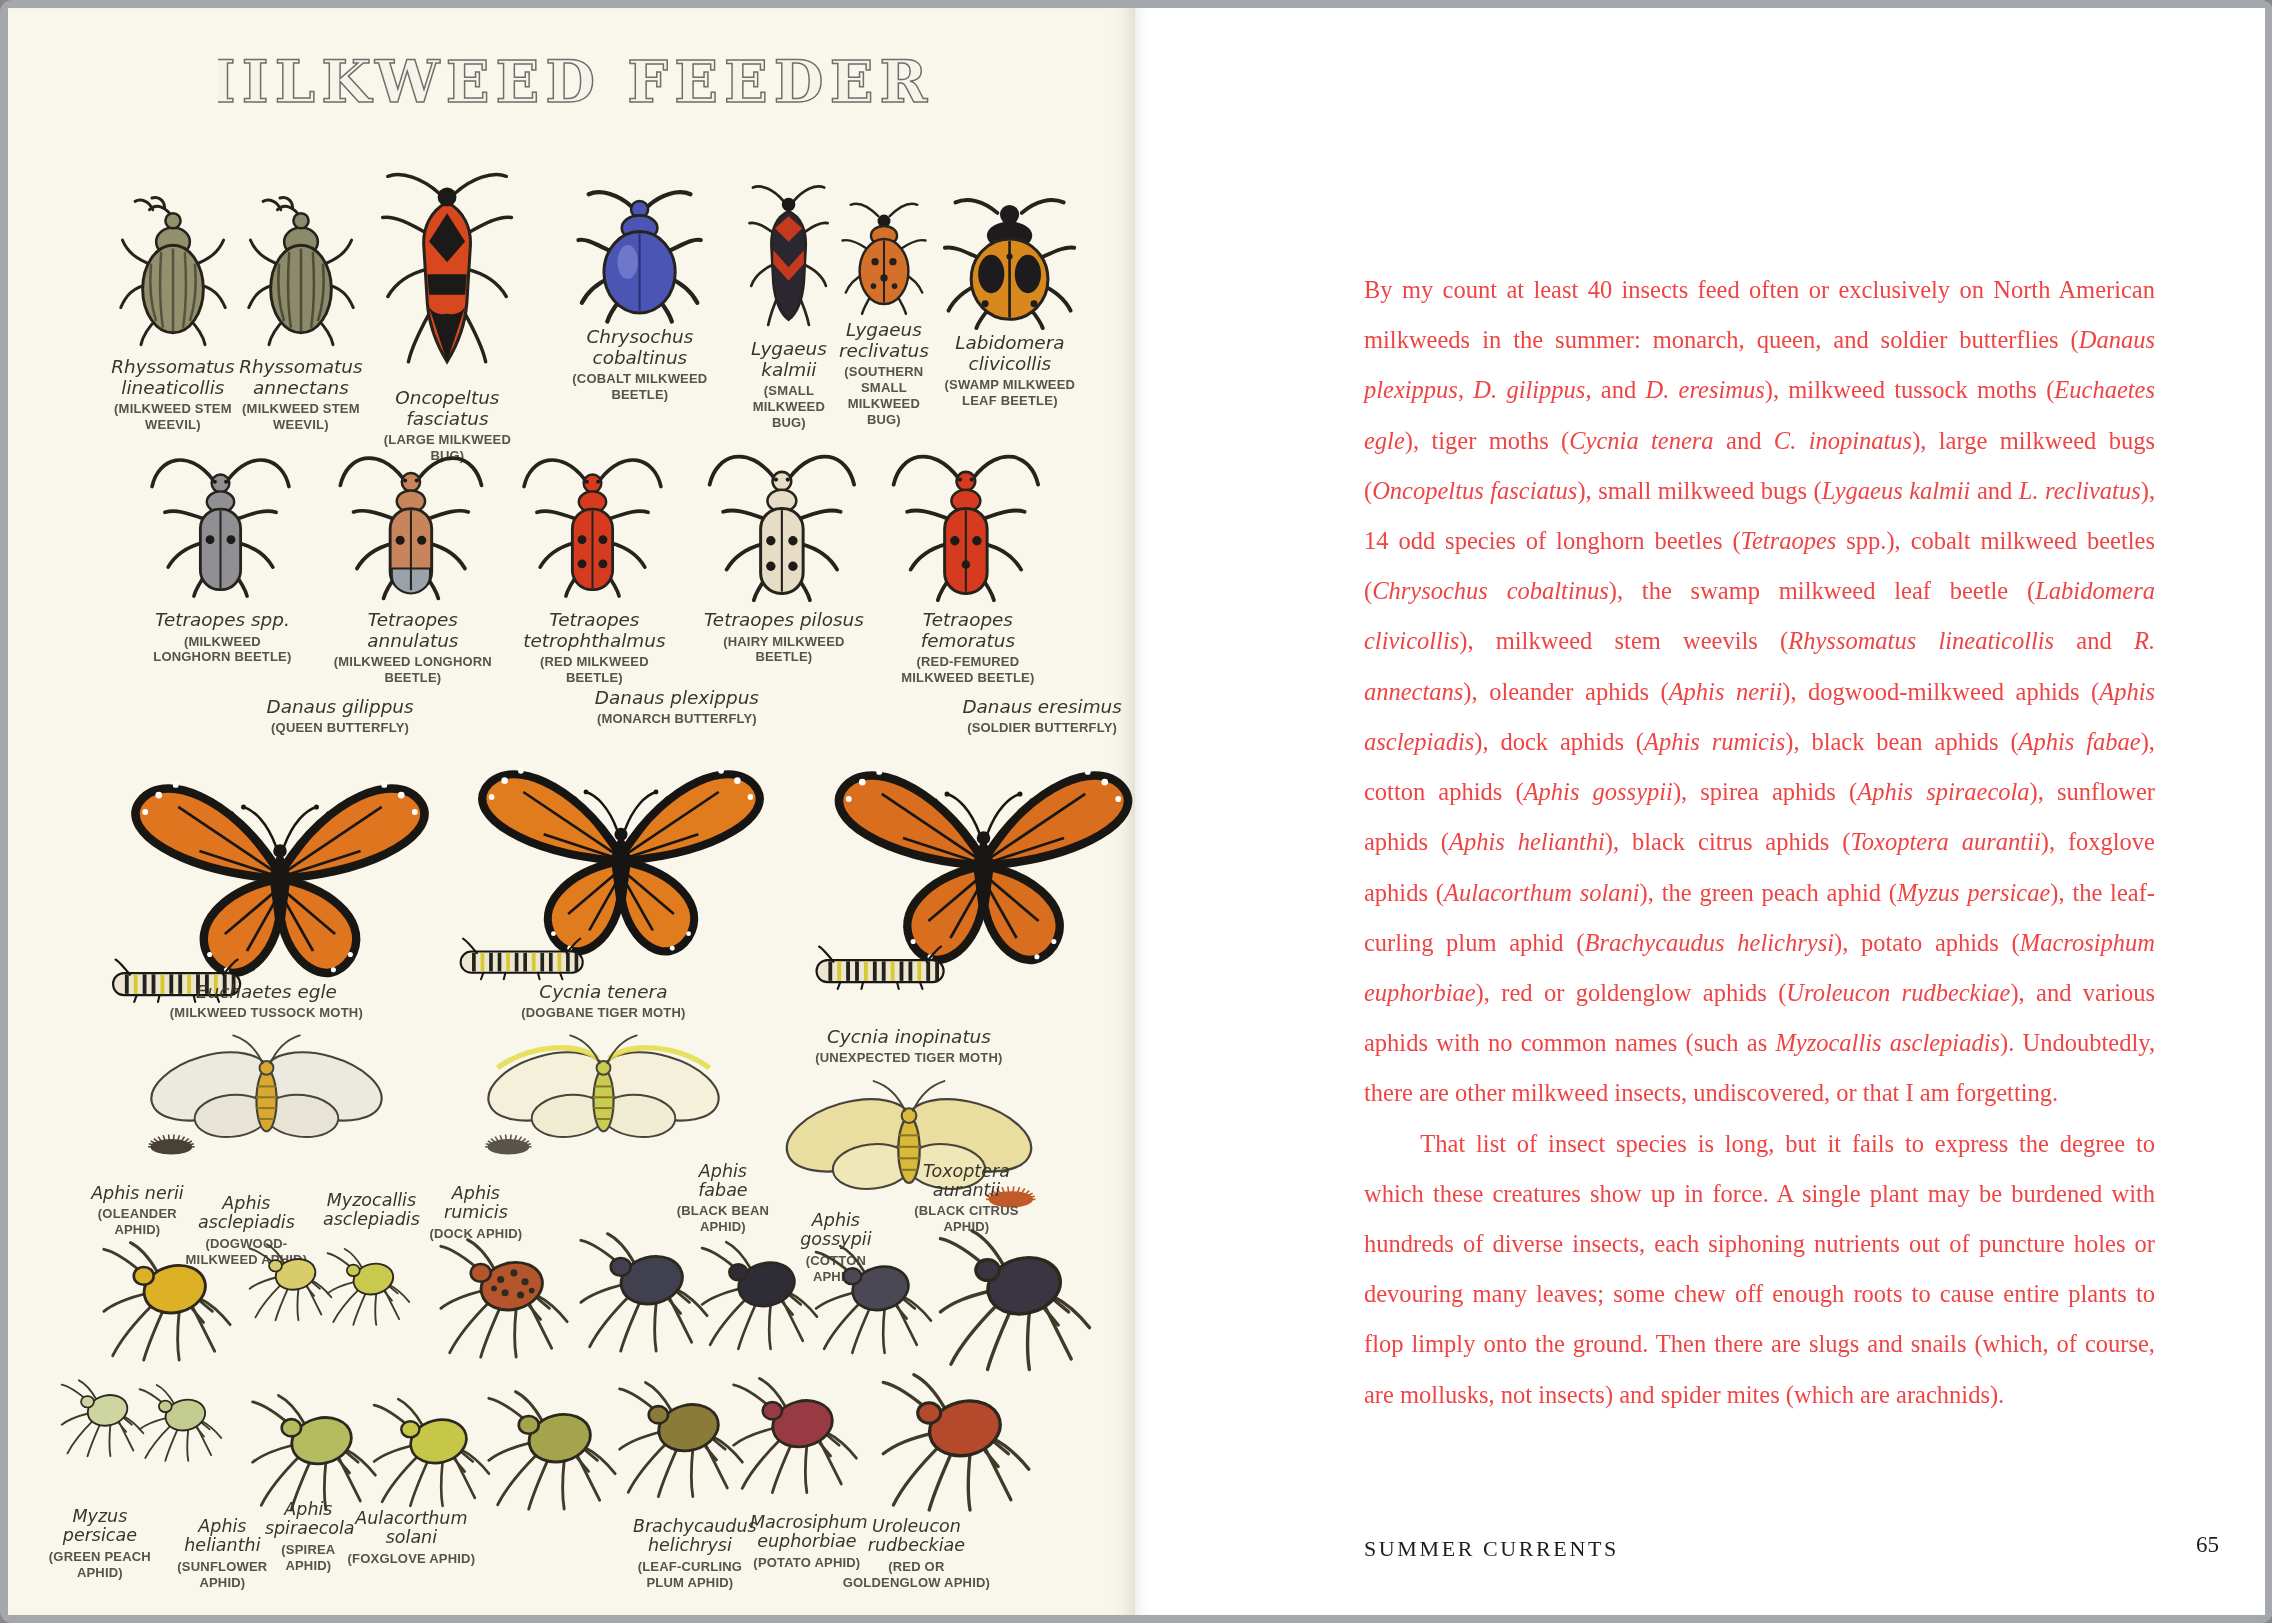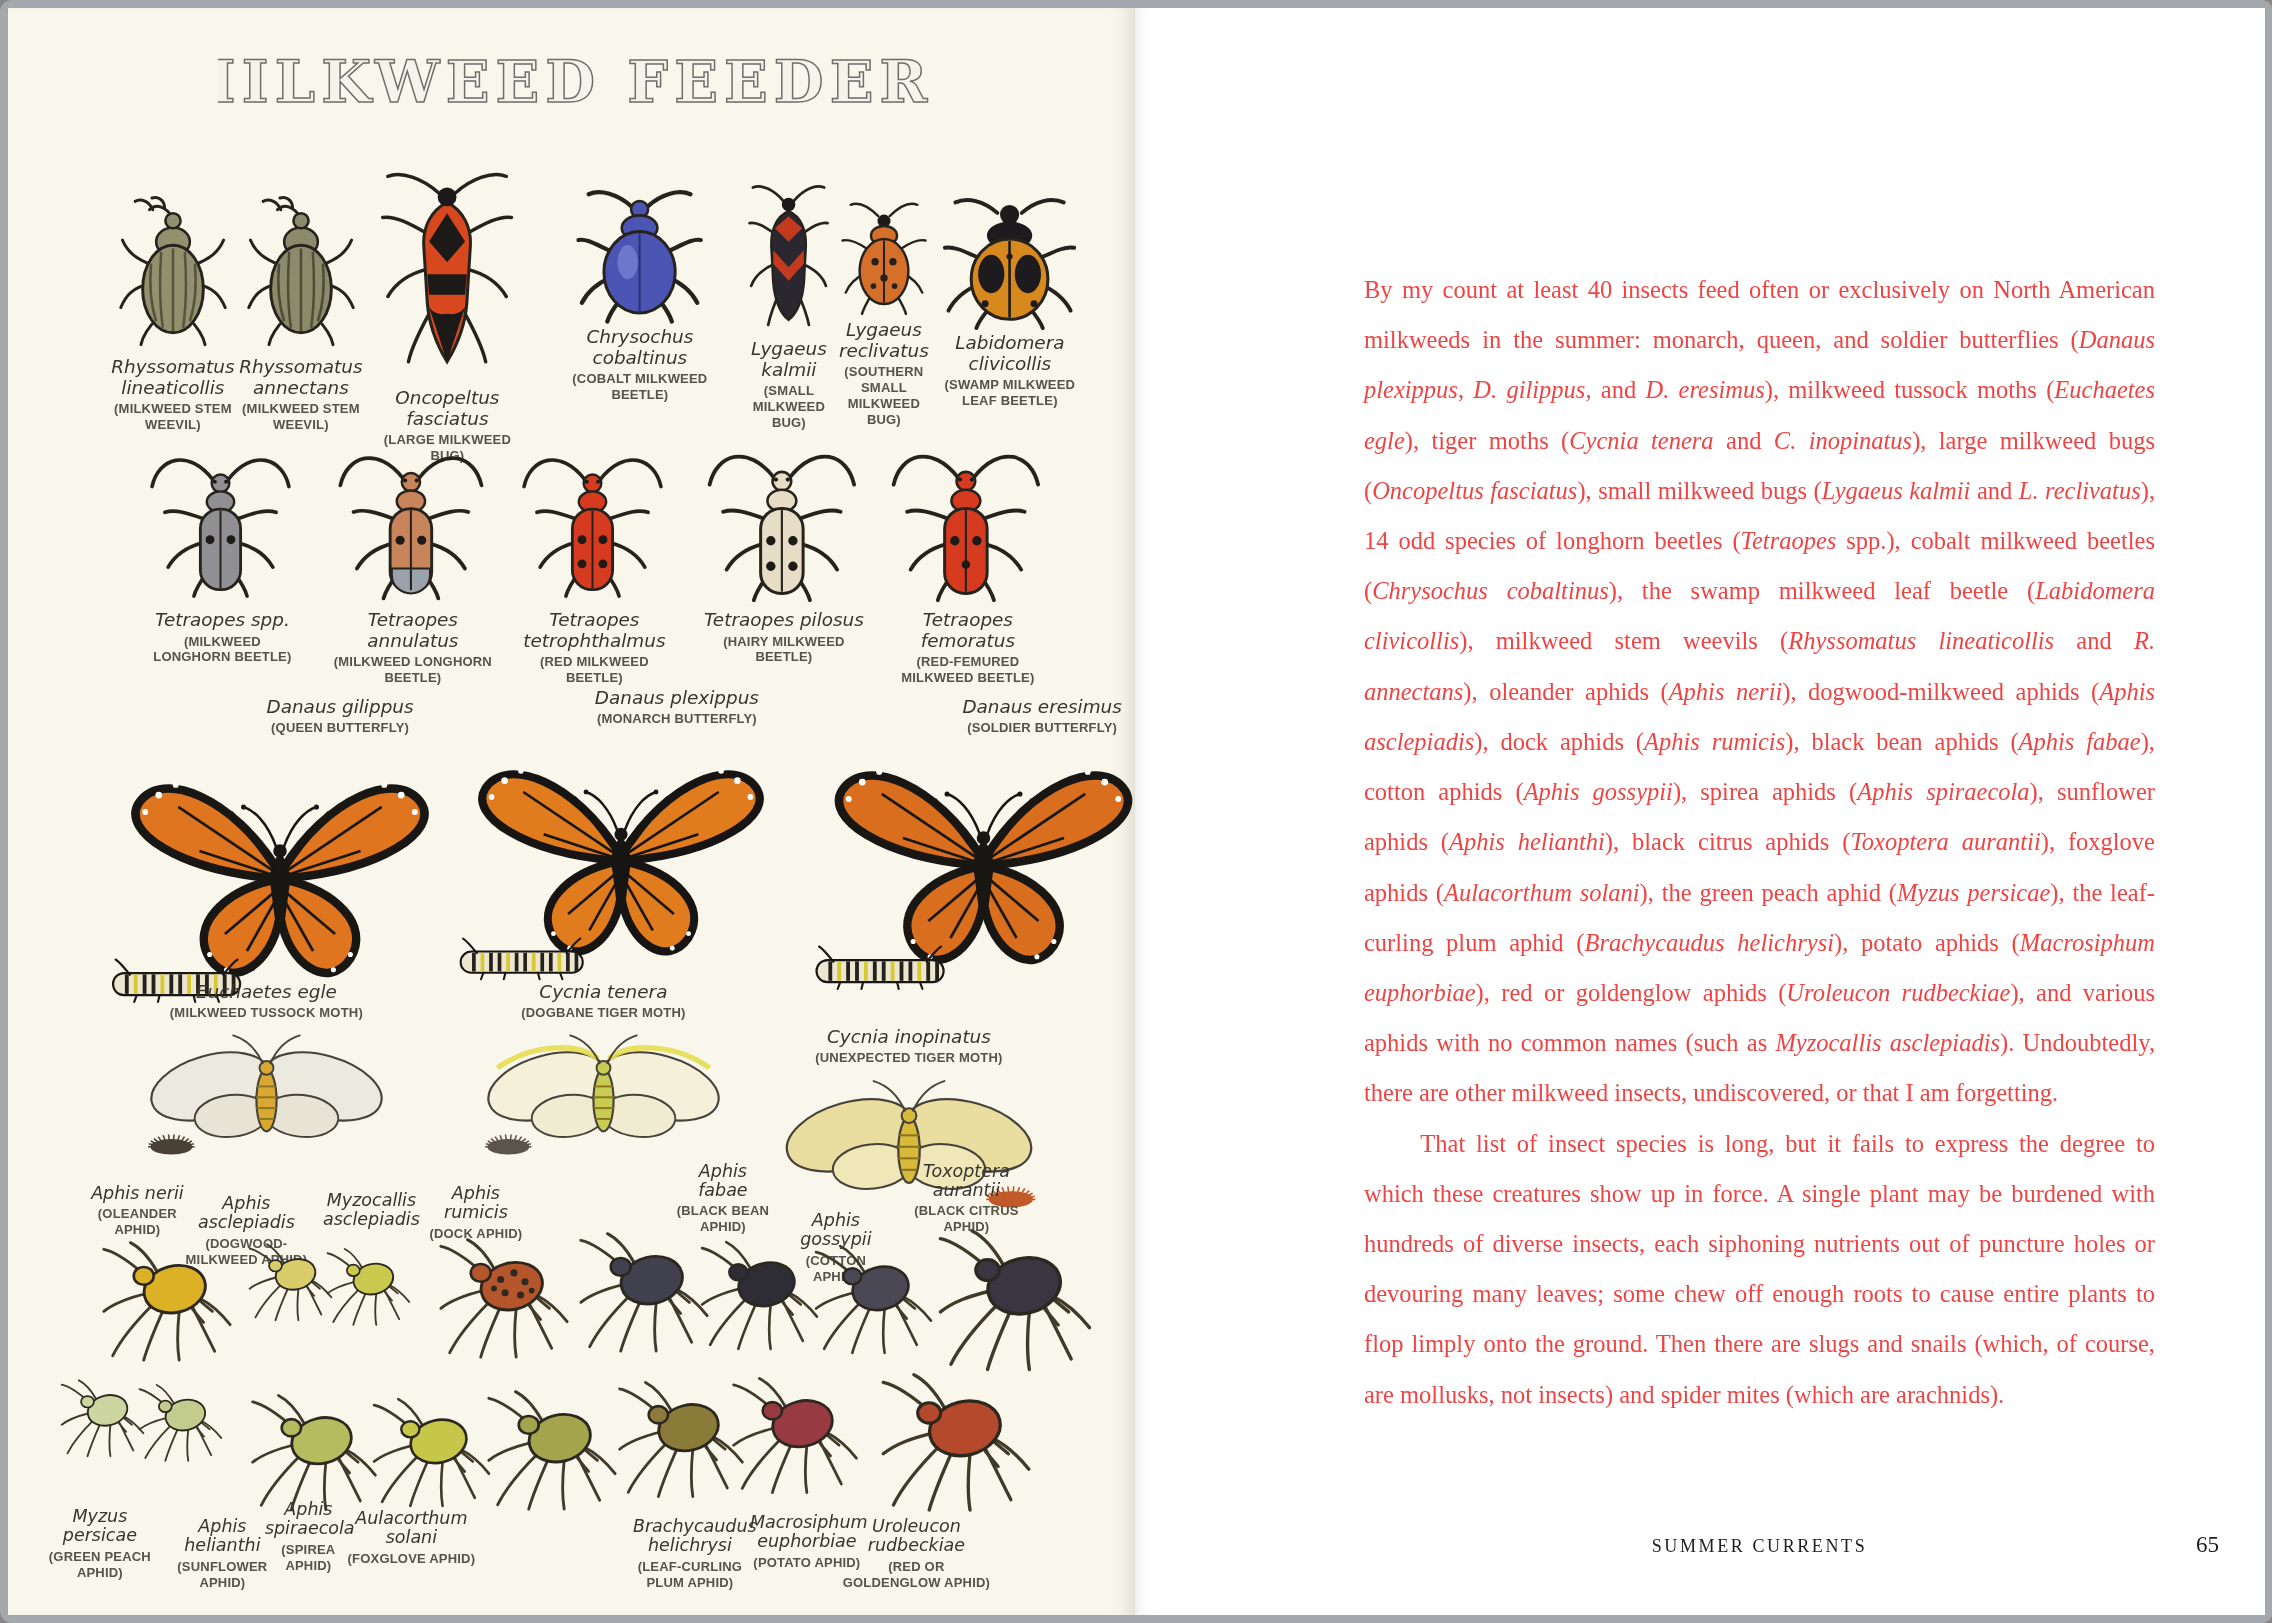--- a/index.html
+++ b/index.html
@@ -27,22 +27,22 @@
   .aphid-label .sci{font-size:17.5px;}
   .aphid-art{position:absolute;}
 
   
   .heading{position:absolute;left:229px;top:203px;width:791px;
            font-size:37px;font-weight:bold;font-style:italic;color:#4c7d33;}
   .bodytext{position:absolute;left:229px;top:257px;width:791px;font-size:24.5px;line-height:2.05;
             color:#ef4444;text-align:justify;hyphens:auto;-webkit-hyphens:auto;}
   .bodytext p{margin:0;}
   .bodytext p.indent{text-indent:2.3em;}
-  .footer-head{position:absolute;left:229px;top:1528px;width:791px;text-align:center;
-               font-size:18px;letter-spacing:2.6px;color:#1d1d1d;}
+  .footer-head{position:absolute;left:229px;top:1528px;width:791px;
+               font-size:22px;letter-spacing:2.6px;color:#1d1d1d;}
   .footer-num{position:absolute;left:979px;top:1524px;width:105px;text-align:right;
               font-size:23px;color:#1d1d1d;}
 </style>
 </head>
 <body>
 
 <div class="book">
 
   <div class="page page-left">
 

